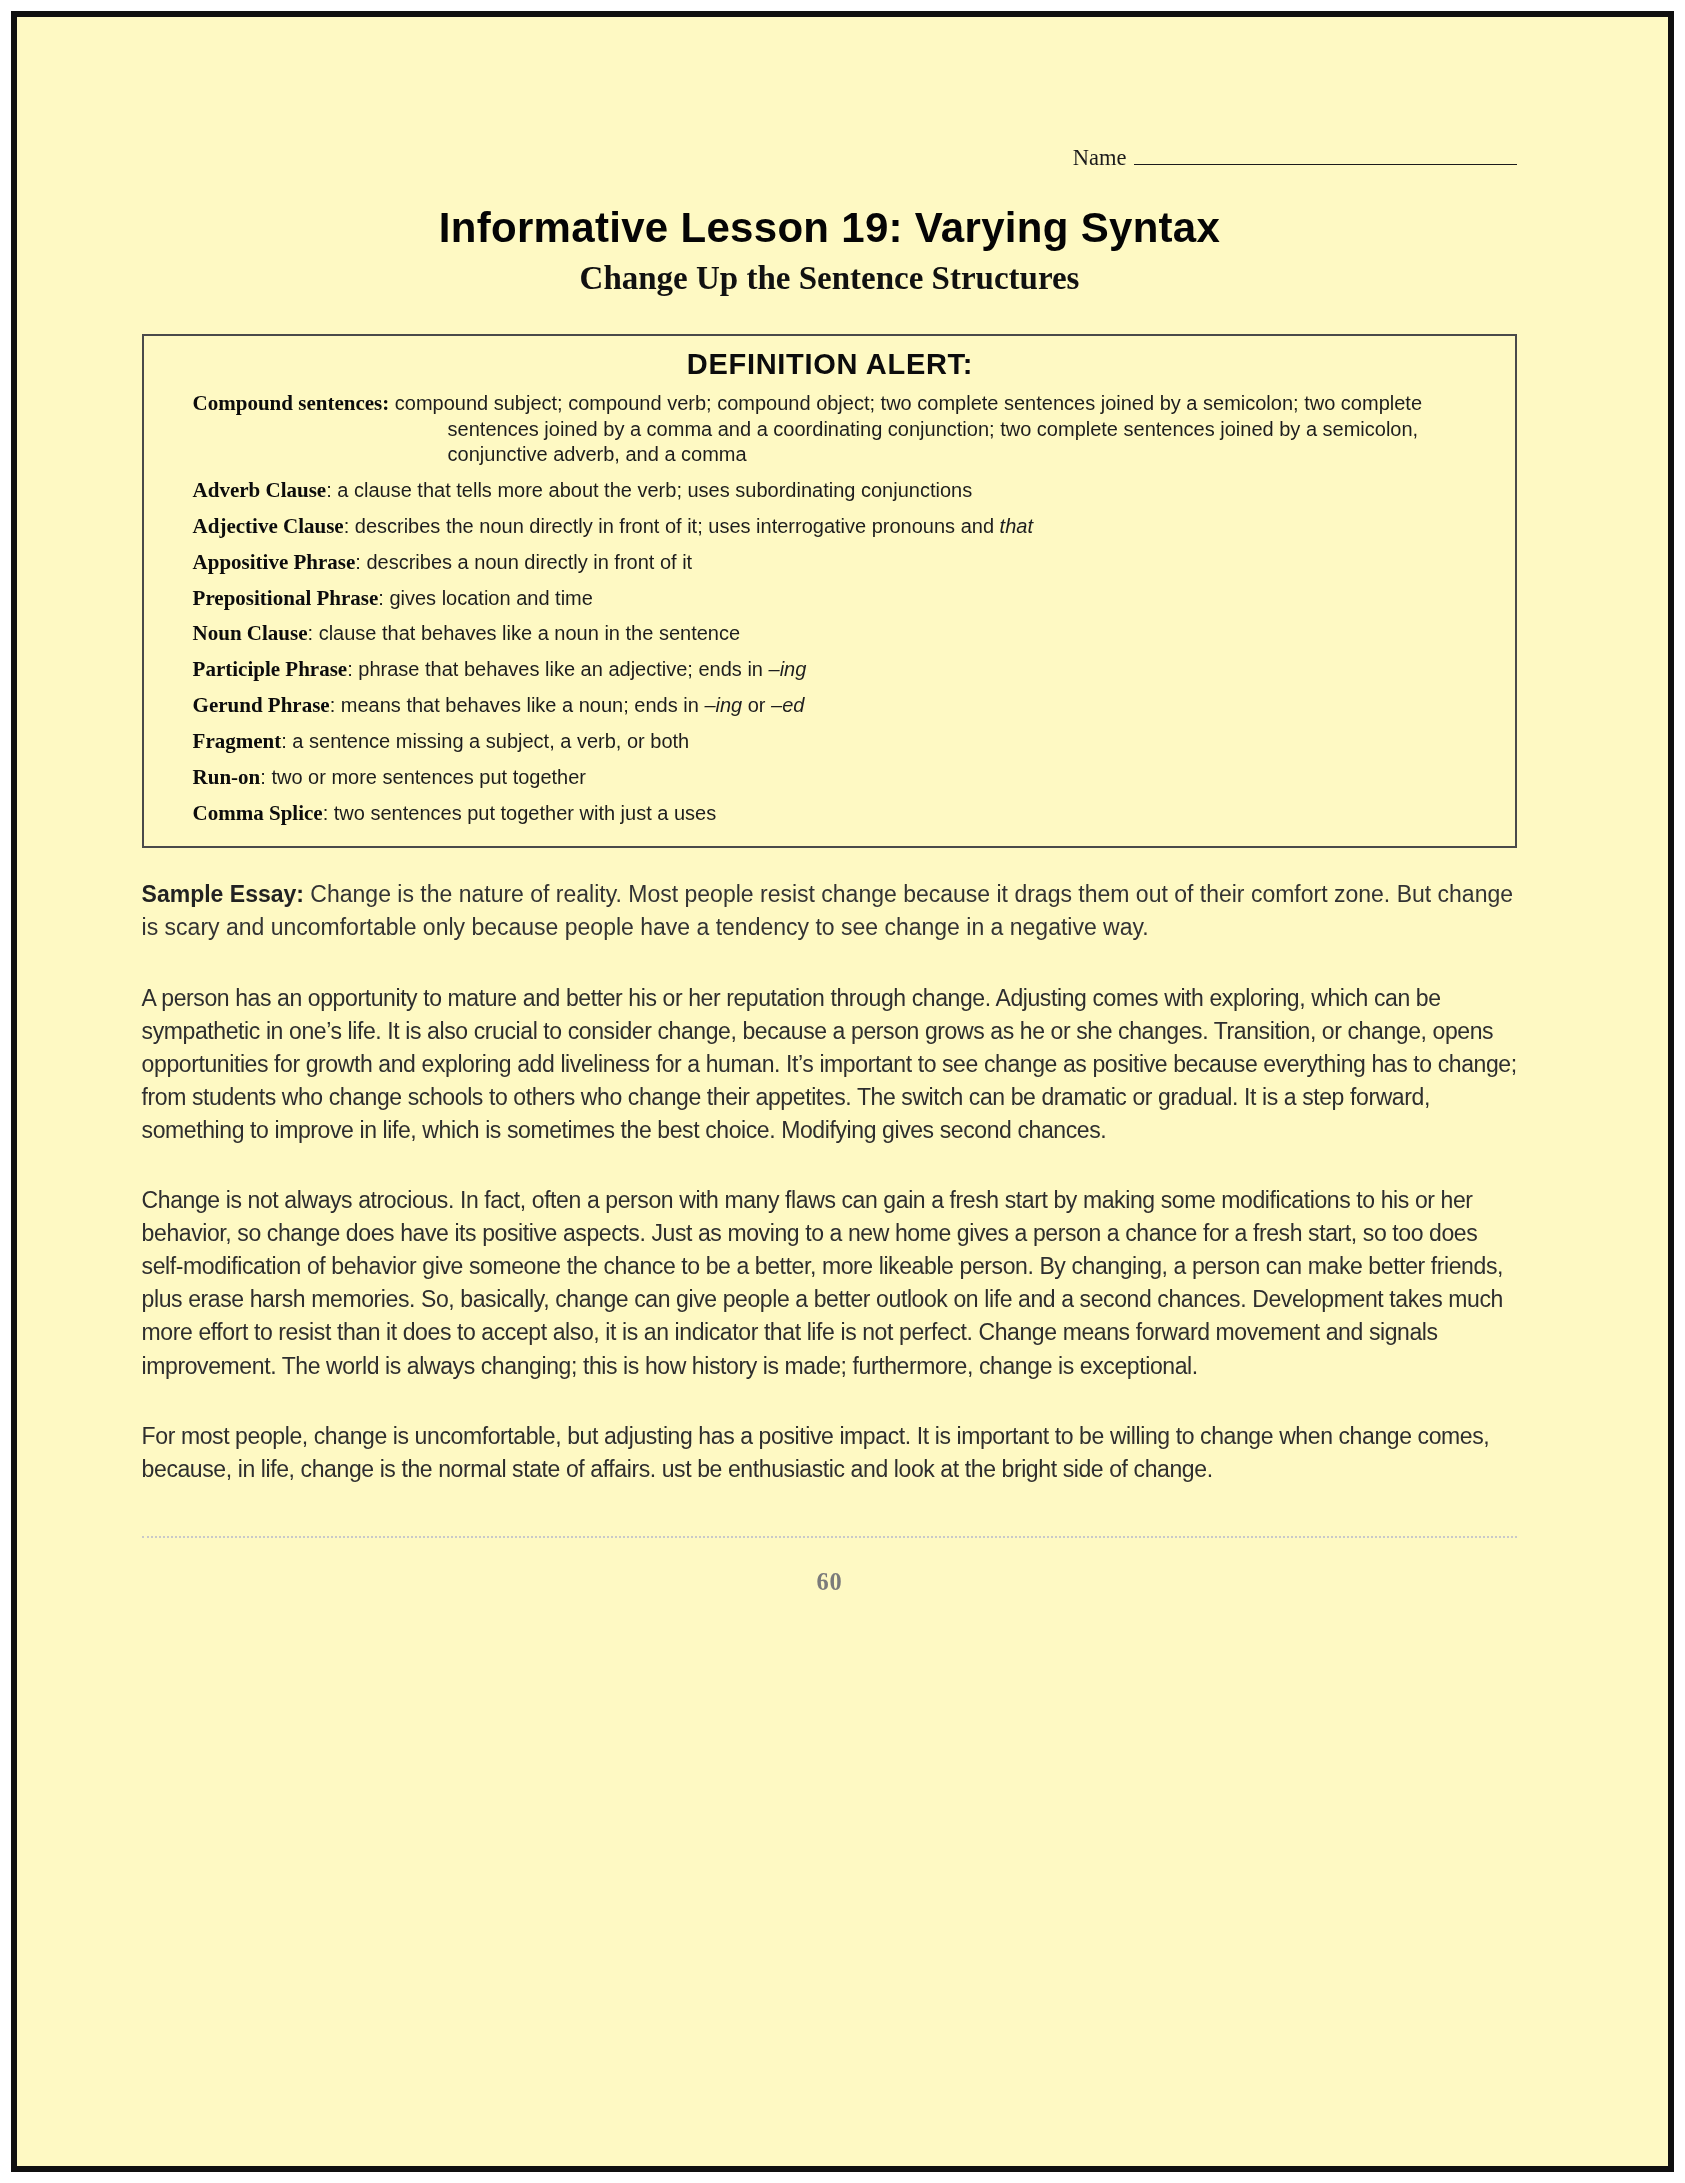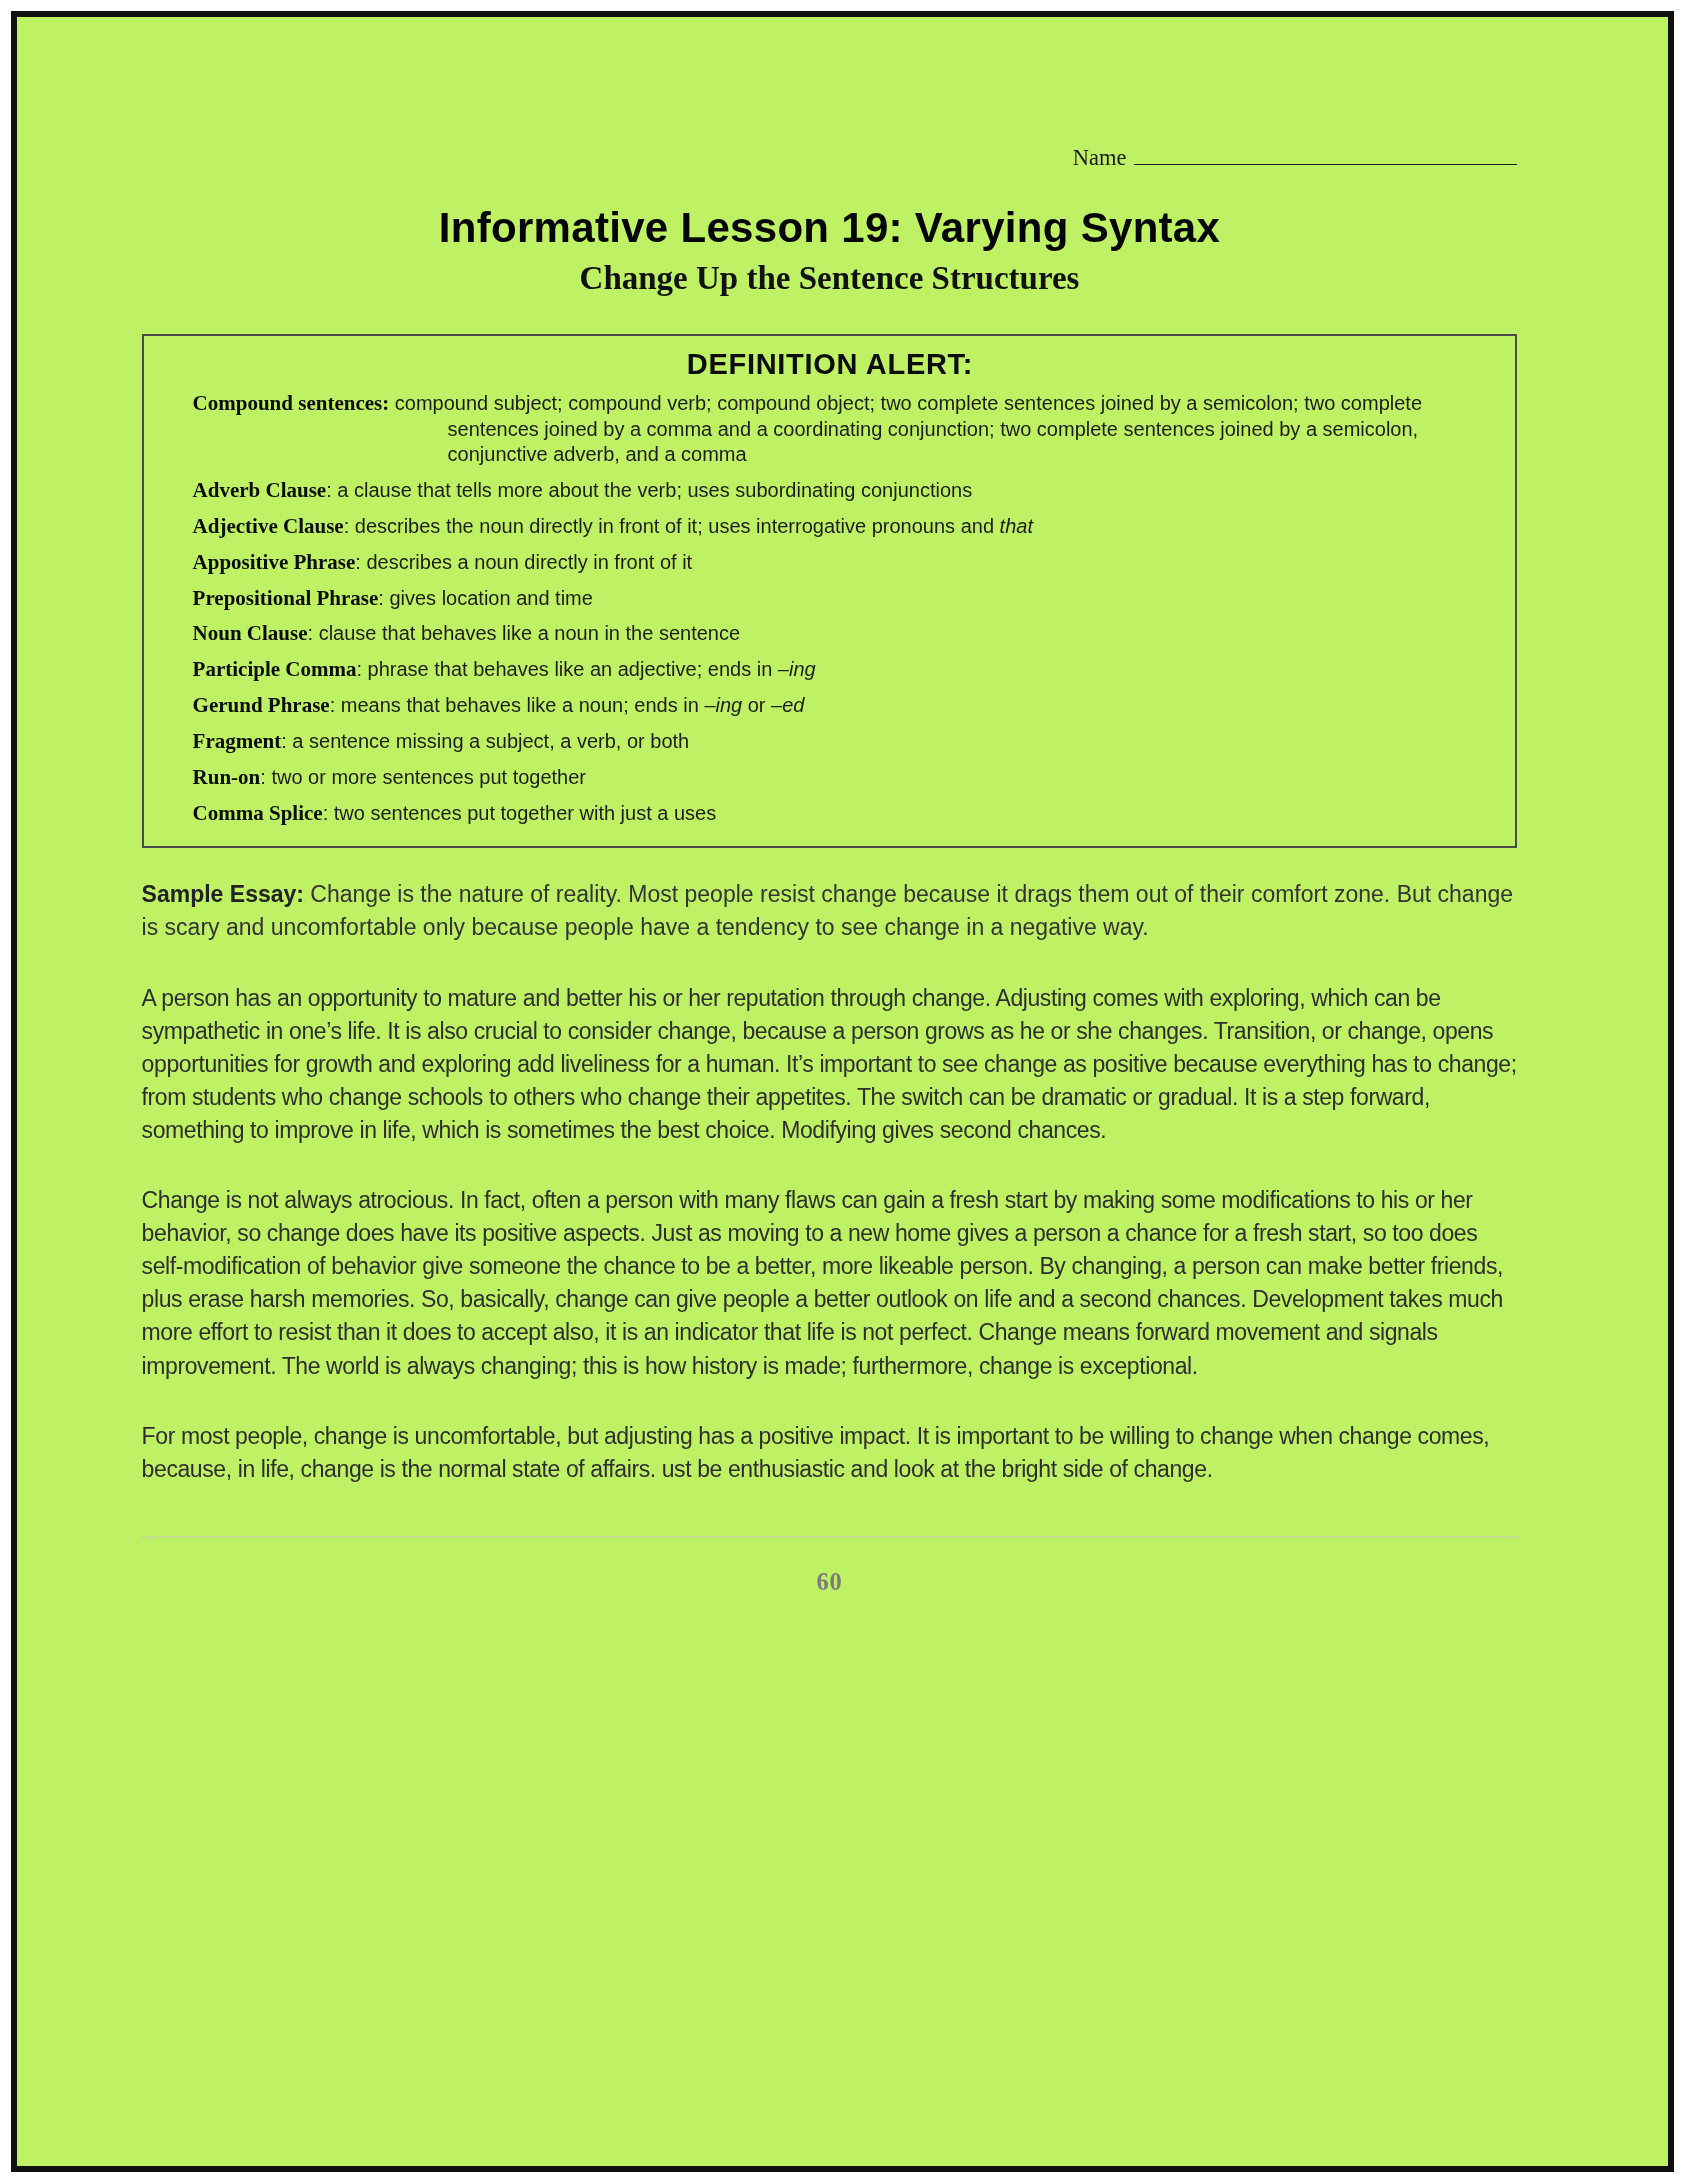--- a/index.html
+++ b/index.html
@@ -2,21 +2,21 @@
 <html style="font-size:10.6px"><head>
 <meta charset="utf-8">
 <style>
   * { margin:0; padding:0; box-sizing:border-box; }
   html,body { width:1685px; height:2183px; background:#ffffff; }
   body { font-family:"Liberation Sans", sans-serif; color:#222; position:relative; }
 
   .page {
     position:absolute; inset:10.6px;
     border:6px solid #101010;
-    background:#bef264;
+    background:#fef9c3;
     padding:0 151px 12px 125px;
   }
 
   .name-row {
     margin-top:125px;
     display:flex; justify-content:flex-end; align-items:baseline;
     font-family:"Liberation Serif", serif;
     font-size:22.5px; color:#1c1c1c;
   }
   .name-line {
@@ -93,21 +93,21 @@
 
   <div class="def-box">
     <div class="def-heading">DEFINITION ALERT:</div>
     <div id="def-items">
         <div class="def-item"><span class="def-term">Compound sentences:</span><span> compound subject; compound verb; compound object; two complete sentences joined by a semicolon; two complete sentences joined by a comma and a coordinating conjunction; two complete sentences joined by a semicolon, conjunctive adverb, and a comma</span></div>
         <div class="def-item"><span class="def-term">Adverb Clause</span><span>: a clause that tells more about the verb; uses subordinating conjunctions</span></div>
         <div class="def-item"><span class="def-term">Adjective Clause</span><span>: describes the noun directly in front of it; uses interrogative pronouns and </span><span class="italic">that</span></div>
         <div class="def-item"><span class="def-term">Appositive Phrase</span><span>: describes a noun directly in front of it</span></div>
         <div class="def-item"><span class="def-term">Prepositional Phrase</span><span>: gives location and time</span></div>
         <div class="def-item"><span class="def-term">Noun Clause</span><span>: clause that behaves like a noun in the sentence</span></div>
-        <div class="def-item"><span class="def-term">Participle Comma</span><span>: phrase that behaves like an adjective; ends in </span><span class="italic">–ing</span></div>
+        <div class="def-item"><span class="def-term">Participle Phrase</span><span>: phrase that behaves like an adjective; ends in </span><span class="italic">–ing</span></div>
         <div class="def-item"><span class="def-term">Gerund Phrase</span><span>: means that behaves like a noun; ends in </span><span class="italic">–ing</span><span> or </span><span class="italic">–ed</span></div>
         <div class="def-item"><span class="def-term">Fragment</span><span>: a sentence missing a subject, a verb, or both</span></div>
         <div class="def-item"><span class="def-term">Run-on</span><span>: two or more sentences put together</span></div>
         <div class="def-item"><span class="def-term">Comma Splice</span><span>: two sentences put together with just a uses</span></div>
       </div>
   </div>
 
   <p class="lead-para">
     <span class="essay-label">Sample Essay: </span><span>Change is the nature of reality. Most people resist change because it drags them out of their comfort zone. But change is scary and uncomfortable only because people have a tendency to see change in a negative way.</span>
   </p>

